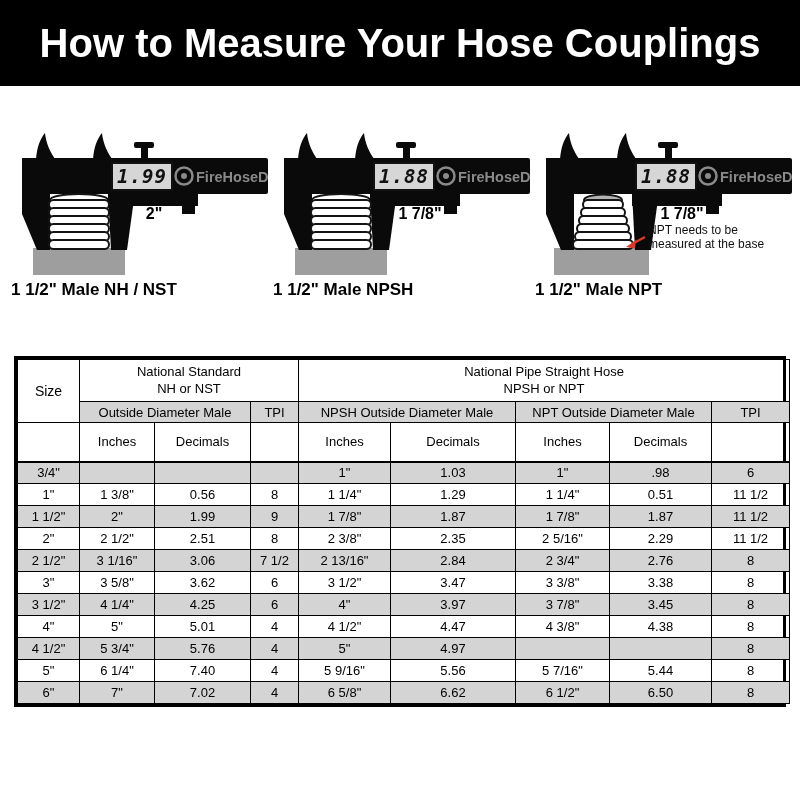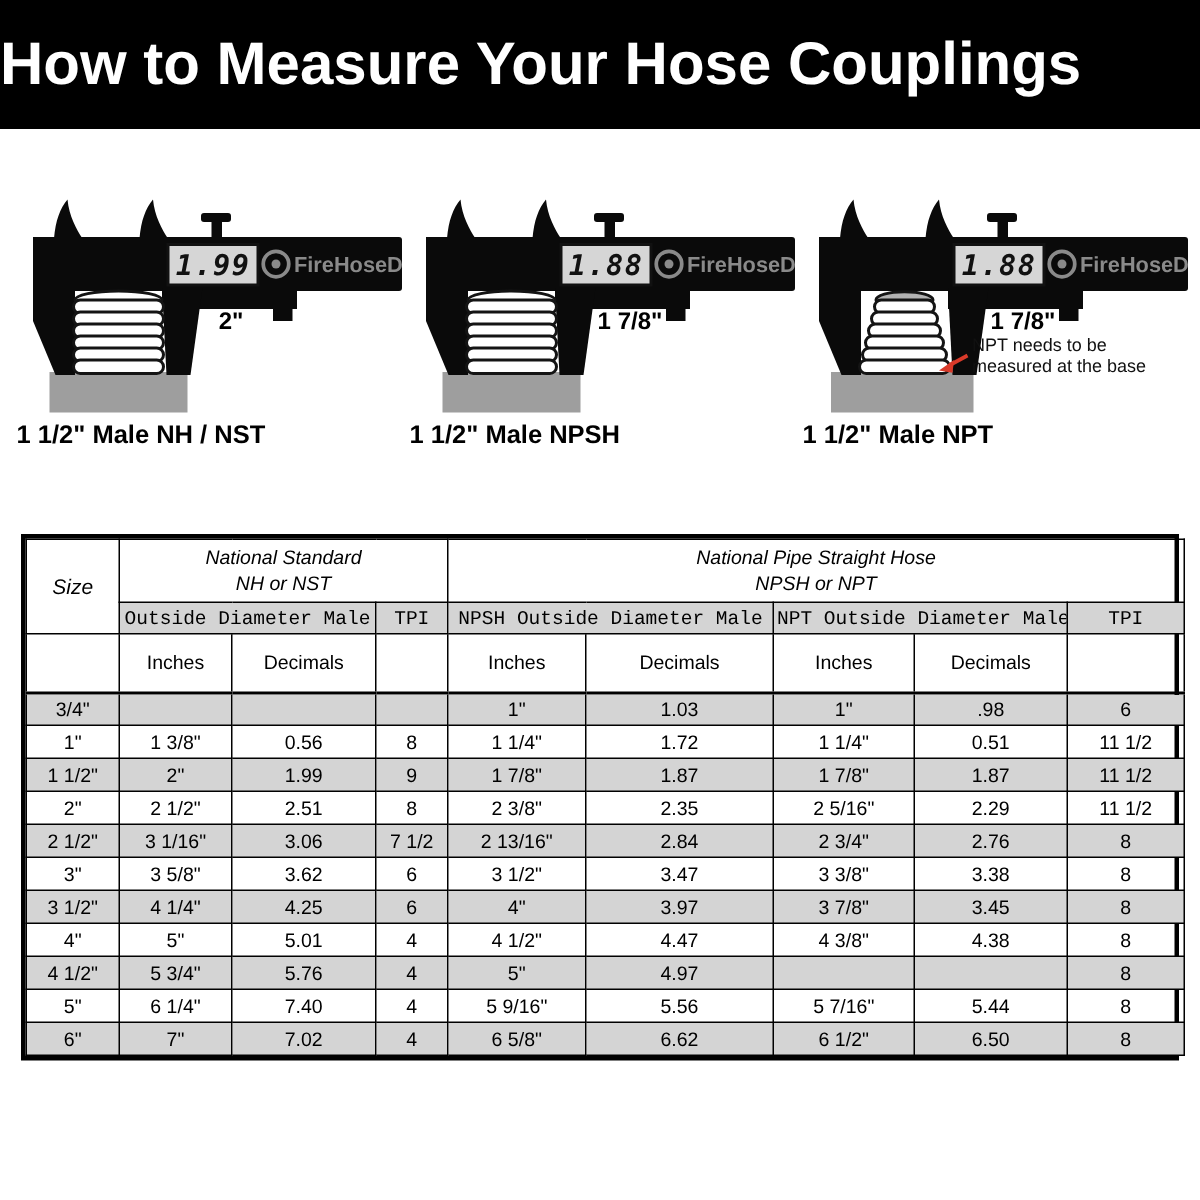--- a/index.html
+++ b/index.html
@@ -10,21 +10,21 @@
   }
   *{box-sizing:border-box;}
   html,body{margin:0;padding:0;}
   body{
     width:800px;height:800px;background:#ffffff;
     font-family:"Liberation Sans", sans-serif;color:#000;
     overflow:hidden;
   }
   .top-banner{
     height:86px;background:var(--banner-bg);color:var(--banner-fg);
-    display:flex;align-items:center;
+    display:flex;align-items:center;justify-content:center;
     font-size:40px;font-weight:bold;white-space:nowrap;
   }
   .calipers-row{
     display:flex;justify-content:space-between;
     padding:0 8px;margin-top:30px;
   }
   .caliper-fig{width:260px;position:relative;}
   .caliper-fig svg{display:block;}
   .caliper-caption{
     font-size:17px;font-weight:bold;margin-top:2px;padding-left:3px;
@@ -45,22 +45,22 @@
     font-size:42px;font-weight:bold;white-space:nowrap;
   }
   table.threads{
     border-collapse:collapse;width:100%;table-layout:fixed;
     font-size:13px;
   }
   table.threads th, table.threads td{
     border:1px solid #000;text-align:center;vertical-align:middle;
     padding:0 2px;font-weight:normal;overflow:hidden;white-space:nowrap;
   }
-  tr.group-row th{height:42px;font-style:italic;}
-  tr.sub-row th{height:21px;background:var(--header-shade);font-family:Liberation Mono, monospace;}
+  tr.group-row th{height:42px;}
+  tr.sub-row th{height:21px;background:var(--header-shade);}
   tr.unit-row th{height:39px;border-bottom:2px solid #000;}
   table.threads td{height:22px;}
   th.size-th{font-weight:bold;font-size:14px;border-right:2px solid #000;}
   th.nh-group{border-right:3px solid #000;}
   th.nh-tpi{border-right:3px solid #000;}
   th.u0{border-right:2px solid #000;}
   th.u3{border-right:3px solid #000;}
   td.col0{font-weight:bold;border-right:2px solid #000;}
   td.col3{border-right:3px solid #000;}
   tr.shaded td{background:var(--row-shade);}
@@ -251,21 +251,21 @@
           <td class="col6">1"</td>
           <td class="col7">.98</td>
           <td class="col8">6</td>
         </tr>
         <tr>
           <td class="col0">1"</td>
           <td class="col1">1 3/8"</td>
           <td class="col2">0.56</td>
           <td class="col3">8</td>
           <td class="col4">1 1/4"</td>
-          <td class="col5">1.72</td>
+          <td class="col5">1.29</td>
           <td class="col6">1 1/4"</td>
           <td class="col7">0.51</td>
           <td class="col8">11 1/2</td>
         </tr>
         <tr class="shaded">
           <td class="col0">1 1/2"</td>
           <td class="col1">2"</td>
           <td class="col2">1.99</td>
           <td class="col3">9</td>
           <td class="col4">1 7/8"</td>

